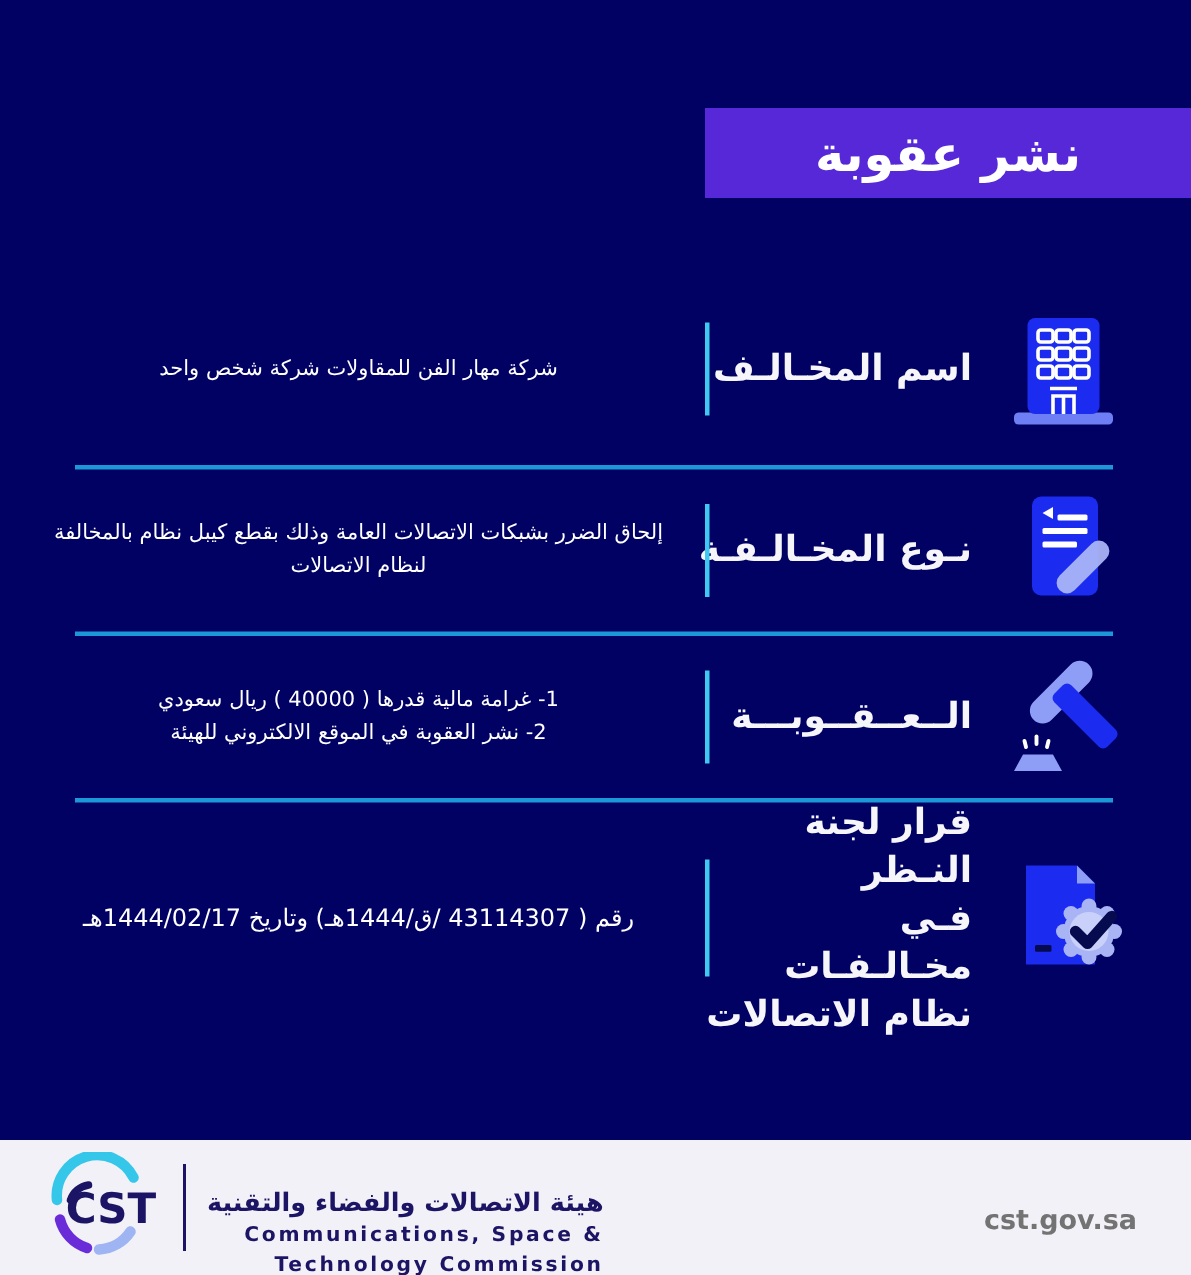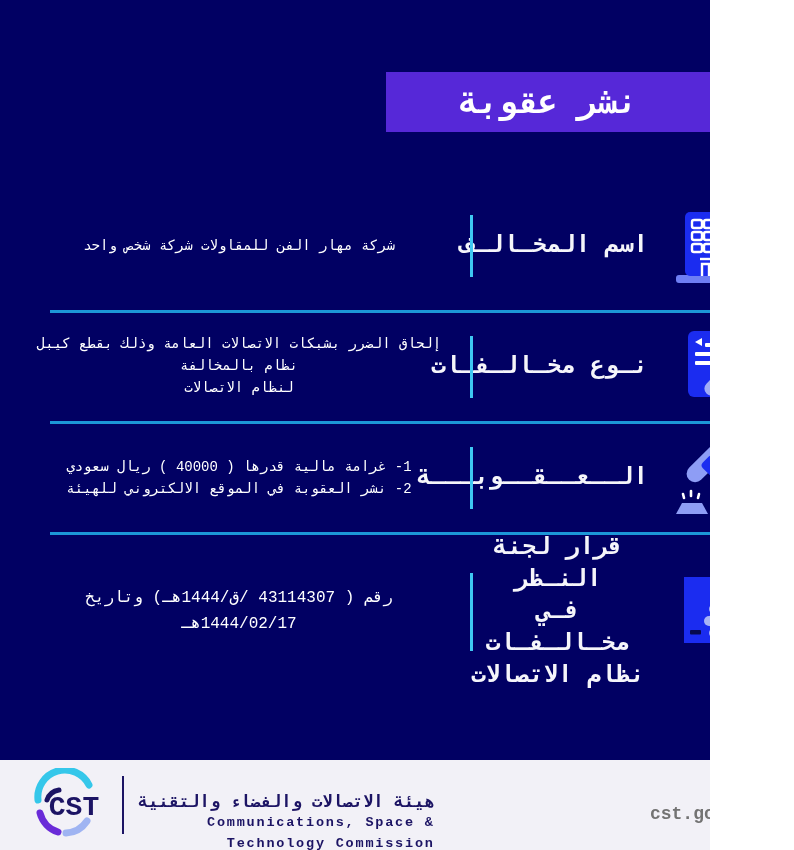--- a/index.html
+++ b/index.html
@@ -1,35 +1,35 @@
 <!DOCTYPE html>
 <html lang="ar"><head>
 <meta charset="utf-8">
 <style>
   * { margin:0; padding:0; box-sizing:border-box; }
   html,body { width:794px; height:850px; }
   body { font-family:"DejaVu Sans", sans-serif; }
-  .canvas { position:relative; width:710px; height:850px; background:#010063; overflow:hidden;font-family:Liberation Mono, monospace; }
+  .canvas { position:relative; width:794px; height:850px; background:#010063; overflow:hidden; }
 
   
   .banner { position:absolute; top:72px; right:0; width:324px; height:60px; background:#5628D8;
             display:flex; align-items:center; justify-content:center; }
   .banner-title { color:#FFFFFF; font-size:33px; font-weight:bold; direction:rtl; }
 
   
   .rows { position:absolute; top:180px; left:0; width:794px; }
   .row { position:relative; width:794px; }
   .row-h1 { height:131px; } .row-h2 { height:111px; } .row-h3 { height:111px; } .row-h4 { height:158px; }
   .sep { position:absolute; bottom:-2px; left:50px; width:692px; height:3px; background:#1C97D8; }
 
   .row-side { position:absolute; top:50%; transform:translateY(-50%); right:40px;
               display:flex; direction:rtl; align-items:center; gap:16px; }
   .row-icon { width:90px; height:90px; flex:none; }
   .row-icon svg { width:90px; height:90px; display:block; }
-  .row-label { color:#F5F5FA; font-weight:bold; font-size:24px; text-align:center;
+  .row-label { color:#F5F5FA; font-weight:bold; font-size:24px; text-align:right;
                line-height:1.3; white-space:nowrap; direction:rtl; }
   .row-label.multiline { white-space:normal; line-height:32px; width:180px;margin-left:36px; }
   .row-vline { position:absolute; right:321px; top:50%; transform:translateY(-50%);
                width:3px; height:62px; background:#3FC8F2; }
   .row-vline.tall { height:78px; }
   .row-content { position:absolute; left:28px; right:344px; top:50%; transform:translateY(-50%);
                  text-align:center; color:#FFFFFF; font-size:14px; line-height:1.6; direction:rtl; }
   .row-content.bigger { font-size:16px; }
 
   
@@ -92,21 +92,21 @@
             <rect x="24" y="9" width="44" height="66" rx="6" fill="#1B2CF0"></rect>
             <g fill="#FFFFFF">
               <path d="M31 20 l7 4 v-8 z"></path>
               <rect x="41" y="21" width="20" height="4" rx="1"></rect>
               <rect x="31" y="30" width="30" height="4" rx="1"></rect>
               <rect x="31" y="39" width="23" height="4" rx="1"></rect>
             </g>
             <rect x="51" y="34" width="14" height="44" rx="7" transform="rotate(45 58 56)" fill="#AEB9F7" opacity="0.92"></rect>
           </svg>
         </div>
-        <div class="row-label">نـوع مخـالـفـات</div>
+        <div class="row-label">نـوع المخـالـفـة</div>
       </div>
       <div class="row-vline"></div>
       <div class="row-content">
         <div>إلحاق الضرر بشبكات الاتصالات العامة وذلك بقطع كيبل نظام بالمخالفة</div>
         <div>لنظام الاتصالات</div>
       </div>
       <div class="sep"></div>
     </div>
 
     <div class="row row-h3">

